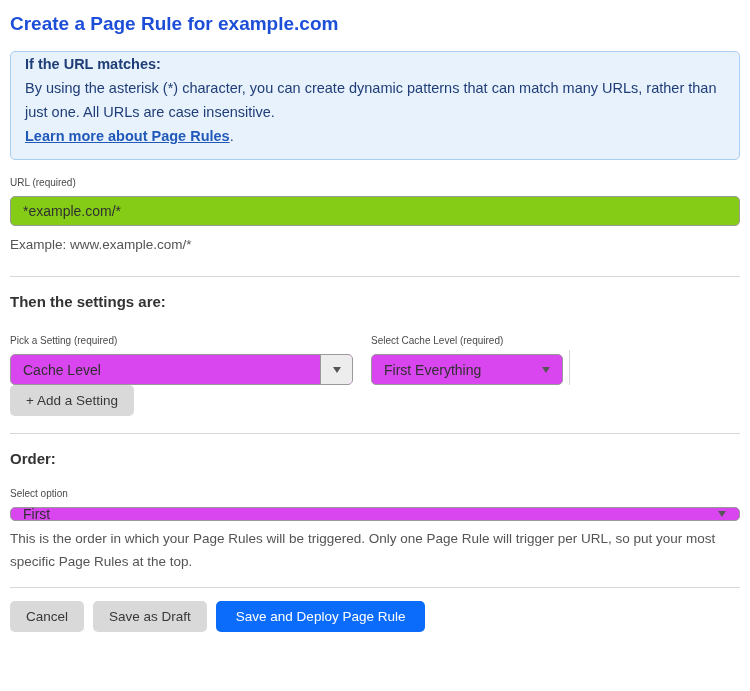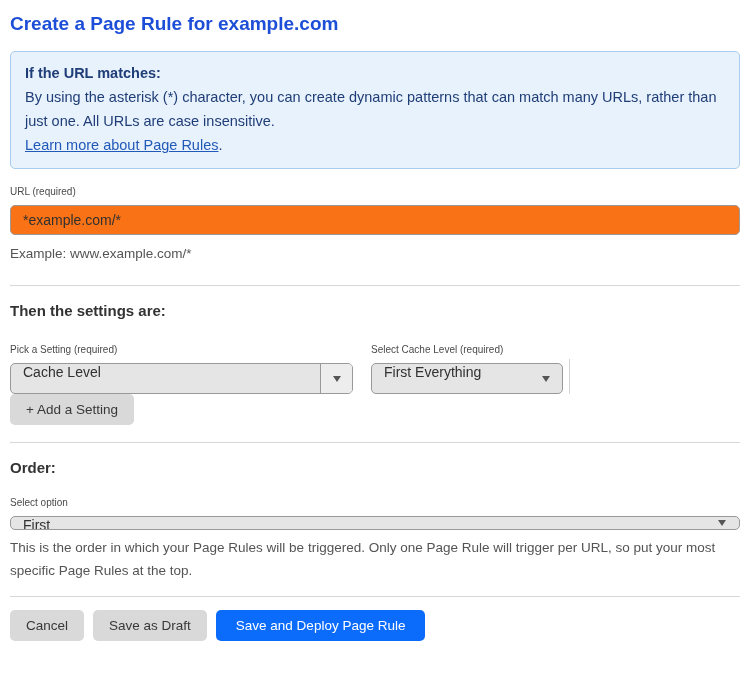--- a/index.html
+++ b/index.html
@@ -21,49 +21,49 @@
     width:750px;height:691px;overflow:hidden;
     font-family:"Liberation Sans","DejaVu Sans",sans-serif;
     color:var(--text-dark);
   }
   .page{padding:10px 10px 0 10px;width:750px;}
   h1{font-size:19px;font-weight:bold;color:#1d4ed8;margin:2px 0 16px;line-height:23px;}
   .infobox{
     background:var(--info-bg);
     border:1px solid var(--info-border);
     border-radius:5px;
-    padding:9px 14px 11px;
+    padding:0 14px 11px;
     color:var(--info-text);
     font-size:14.5px;line-height:24px;
     margin-bottom:17px;
   }
   .infobox-heading{font-weight:bold;}
-  .infobox a{color:var(--link);text-decoration:underline;cursor:pointer;}
+  .infobox a{color:var(--link);text-decoration:underline;cursor:pointer;font-weight:bold;}
   .field-label{display:block;font-size:10px;color:var(--text-mid);margin-bottom:8px;}
   .text-input{
     width:100%;height:30px;
     border:1px solid var(--field-border);
     border-radius:5px;
     padding:0 12px;
     font-family:inherit;font-size:14px;color:var(--text-dark);
-    background:#f97316;
+    background:#84cc16;
   }
   .helper{font-size:13.5px;color:var(--text-helper);margin-top:7px;line-height:23px;}
   .divider{border:none;border-top:1px solid var(--divider);height:0;}
   .divider.d1{margin-top:20px;}
   h2{font-size:15px;font-weight:bold;color:#333;margin-top:16px;}
   .settings-row{display:flex;align-items:flex-end;margin-top:25px;}
   .setting-col .field-label{margin-bottom:8px;}
   .col1{width:343px;margin-right:18px;}
   .col2{width:192px;}
   .combo{
-    height:31px;background:#e5e5e5;
+    height:31px;background:#d946ef;
     border:1px solid var(--field-border);
     border-radius:5px;
-    display:flex;
+    display:flex;align-items:center;
     font-size:14px;color:var(--text-dark);
     cursor:pointer;overflow:hidden;
   }
   .combo-value{flex:1;padding-left:12px;white-space:nowrap;}
   .arrow{
     width:0;height:0;display:inline-block;
     border-left:4.5px solid transparent;
     border-right:4.5px solid transparent;
     border-top:6px solid #555;
   }

